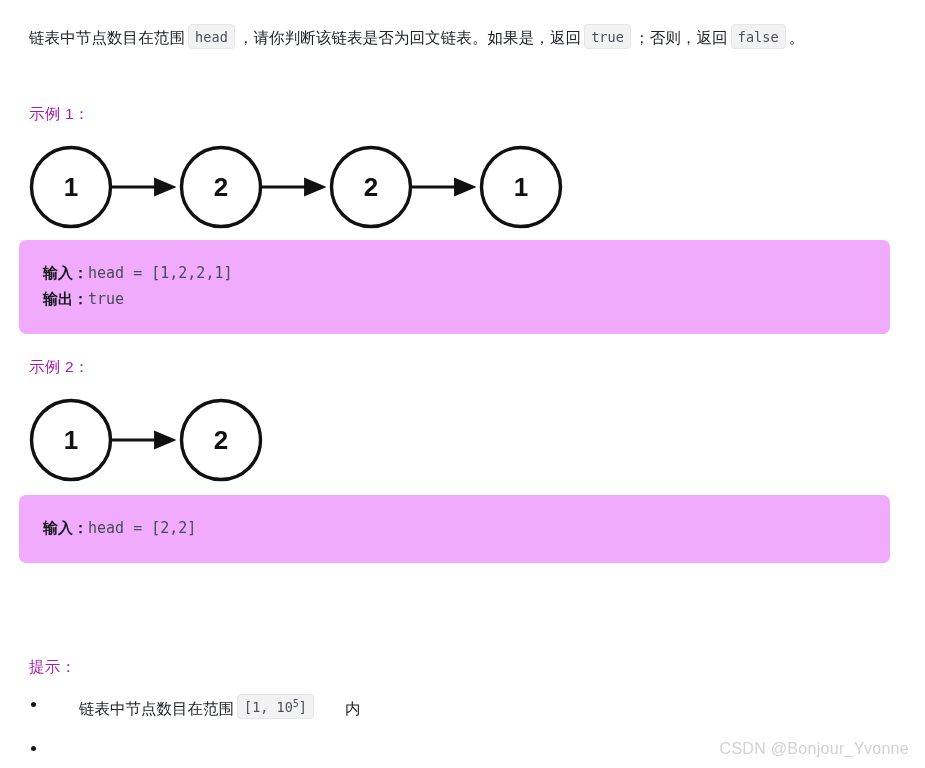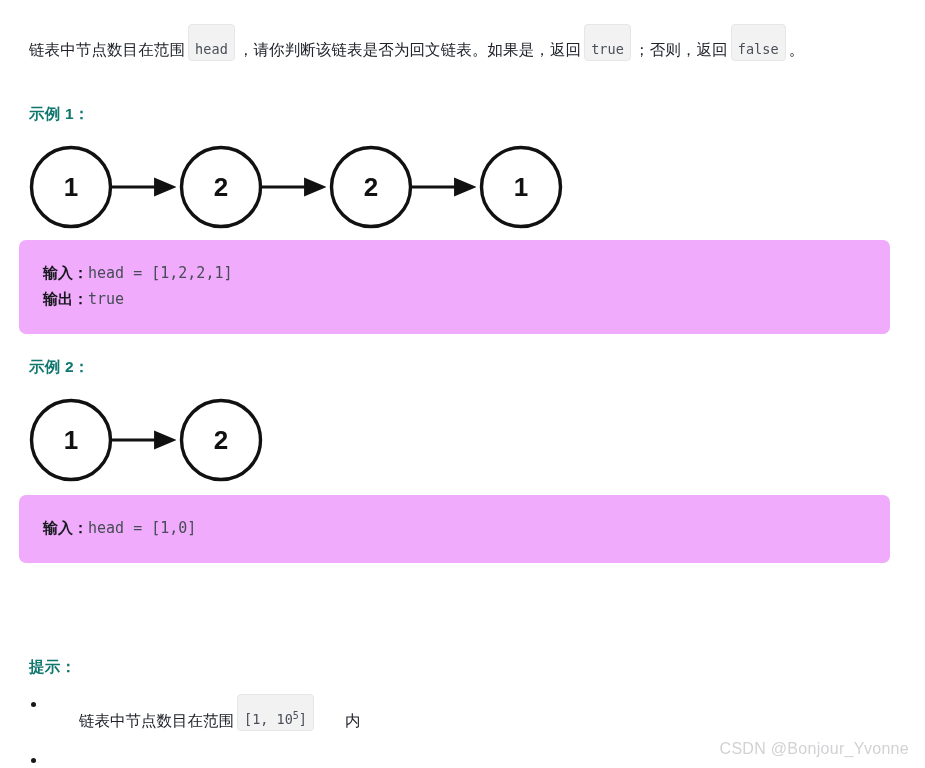--- a/index.html
+++ b/index.html
@@ -35,36 +35,36 @@
     letter-spacing: 0.1px;
     white-space: nowrap;
   }
 
   
   .code-badge {
     display: inline-block;
     background: #f2f2f3;
     border: 1px solid #e6e6e8;
     border-radius: 4px;
-    padding: 15px 6px 2px 6px;
+    padding: 3px 6px 2px 6px;
     margin: 0 3px;
     font-family: "DejaVu Sans Mono", "Liberation Mono", monospace;
     font-size: 13.5px;
     line-height: 18px;
     color: #4a4f57;
     vertical-align: 1px;
   }
 
   
   .section-title {
     position: absolute;
     left: 29px;
     font-size: 15.5px;
-    font-weight: bold;
-    color: #0f766e;
+    font-weight: normal;
+    color: #a21caf;
     letter-spacing: 0.2px;
   }
   #example1-title { top: 104px; }
   #example2-title { top: 357px; }
   #hints-title    { top: 657px; }
 
   
   .linked-list {
     position: absolute;
     left: 29px;
@@ -201,21 +201,21 @@
       </defs>
       <circle cx="42" cy="44" r="39.5" fill="#ffffff" stroke="#111111" stroke-width="3.4"></circle>
       <text x="42" y="44" text-anchor="middle" dominant-baseline="central" font-family="Liberation Sans, DejaVu Sans, sans-serif" font-size="26" font-weight="bold" fill="#111111">1</text>
       <line x1="82" y1="44" x2="143" y2="44" stroke="#111111" stroke-width="3.2" marker-end="url(#arrowhead2)"></line>
       <circle cx="192" cy="44" r="39.5" fill="#ffffff" stroke="#111111" stroke-width="3.4"></circle>
       <text x="192" y="44" text-anchor="middle" dominant-baseline="central" font-family="Liberation Sans, DejaVu Sans, sans-serif" font-size="26" font-weight="bold" fill="#111111">2</text>
     </svg>
   </div>
 
   <div class="code-block" id="example2-code">
-    <div class="code-line"><span class="lbl">输入：</span><span>head = [1,0]</span></div>
+    <div class="code-line"><span class="lbl">输入：</span><span>head = [2,2]</span></div>
   </div>
 
   <div class="section-title" id="hints-title">提示：</div>
 
   <ul class="hints">
     <li class="hint-item">
       <span class="hint-bullet"></span><span class="hint-text">链表中节点数目在范围</span><span class="code-badge"><span>[1, 10</span><sup class="exp">5</sup><span>]</span></span><span class="hint-text">内</span>
     </li>
     <li class="hint-item">
       <span class="hint-bullet"></span>

